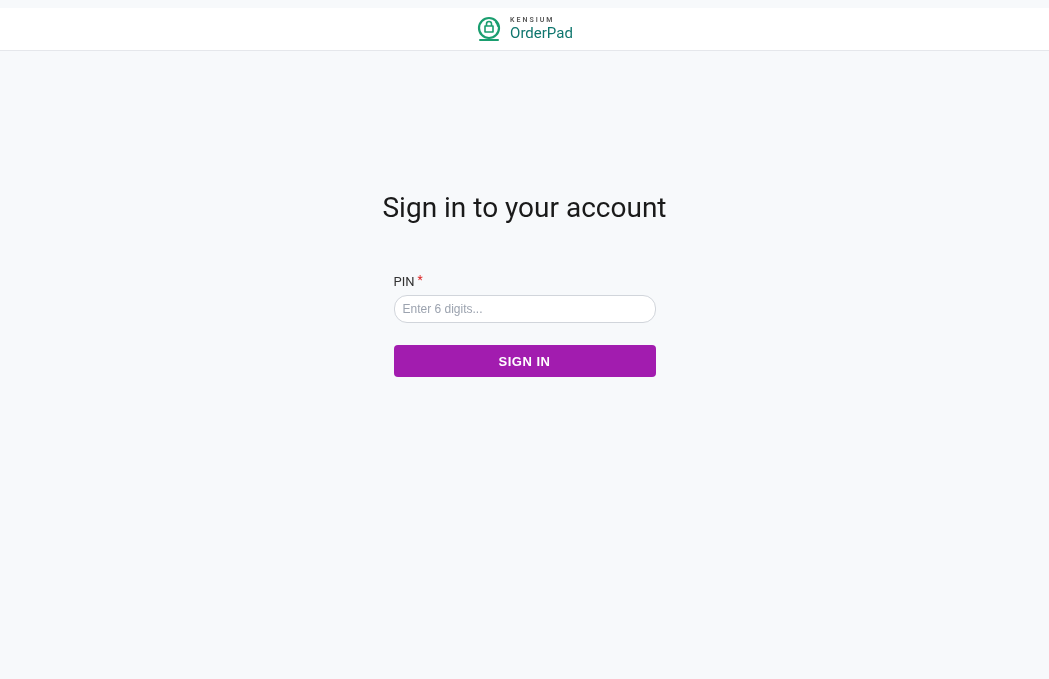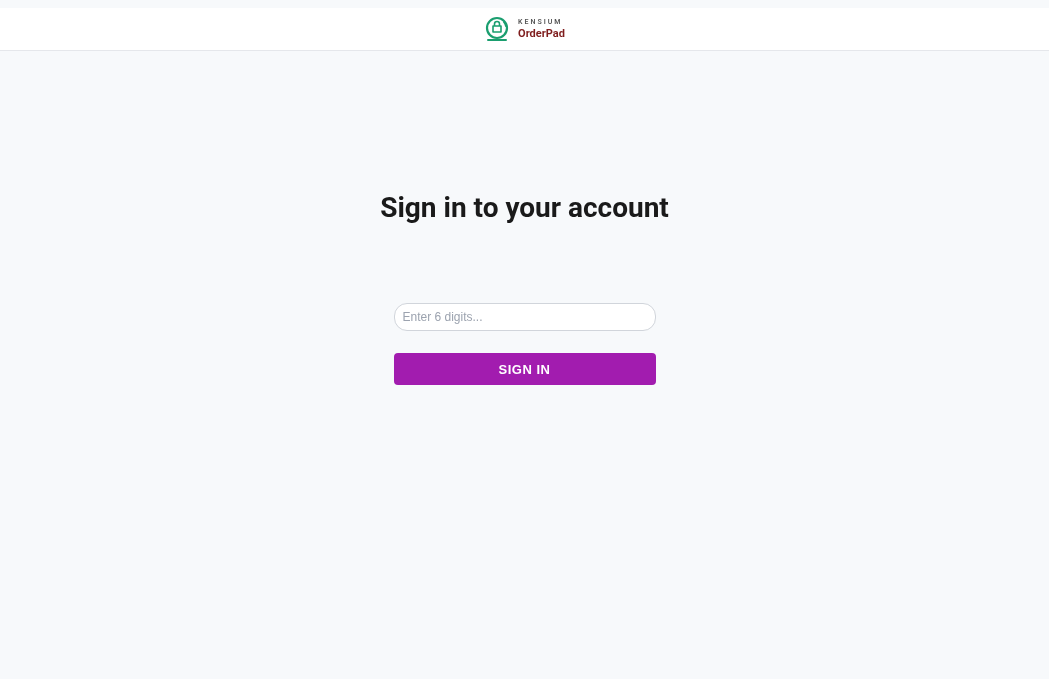--- a/index.html
+++ b/index.html
@@ -40,36 +40,36 @@
       flex-direction: column;
       line-height: 1;
     }
     .logo-brand {
       font-size: 7px;
       letter-spacing: 2px;
       color: #555;
       font-weight: 600;
     }
     .logo-product {
-      font-size: 11px;
-      color: #7f1d1d;
-      font-weight: 700;
+      font-size: 15px;
+      color: #0f766e;
+      font-weight: 400;
       margin-top: 2px;
     }
     .main-content {
       display: flex;
       flex-direction: column;
       align-items: center;
       padding-top: 140px;
     }
     .page-title {
       font-size: 28px;
-      font-weight: 700;
+      font-weight: 400;
       color: #1a1a1a;
-      margin-bottom: 79px;
+      margin-bottom: 50px;
     }
     .form-container {
       width: 262px;
     }
     .field-label-row {
       display: flex;
       align-items: flex-start;
       margin-bottom: 6px;
     }
     .field-label {
@@ -128,16 +128,20 @@
       <span class="logo-brand">KENSIUM</span>
       <span class="logo-product">OrderPad</span>
     </span>
   </div>
 </div>
 
 <div class="main-content">
   <h1 class="page-title">Sign in to your account</h1>
 
   <div class="form-container">
+    <div class="field-label-row">
+      <span class="field-label">PIN</span>
+      <span class="required-mark">*</span>
+    </div>
     <input type="password" class="pin-input" placeholder="Enter 6 digits..." style="">
     <button class="signin-button">SIGN IN</button>
   </div>
 </div>
 
 </body></html>

